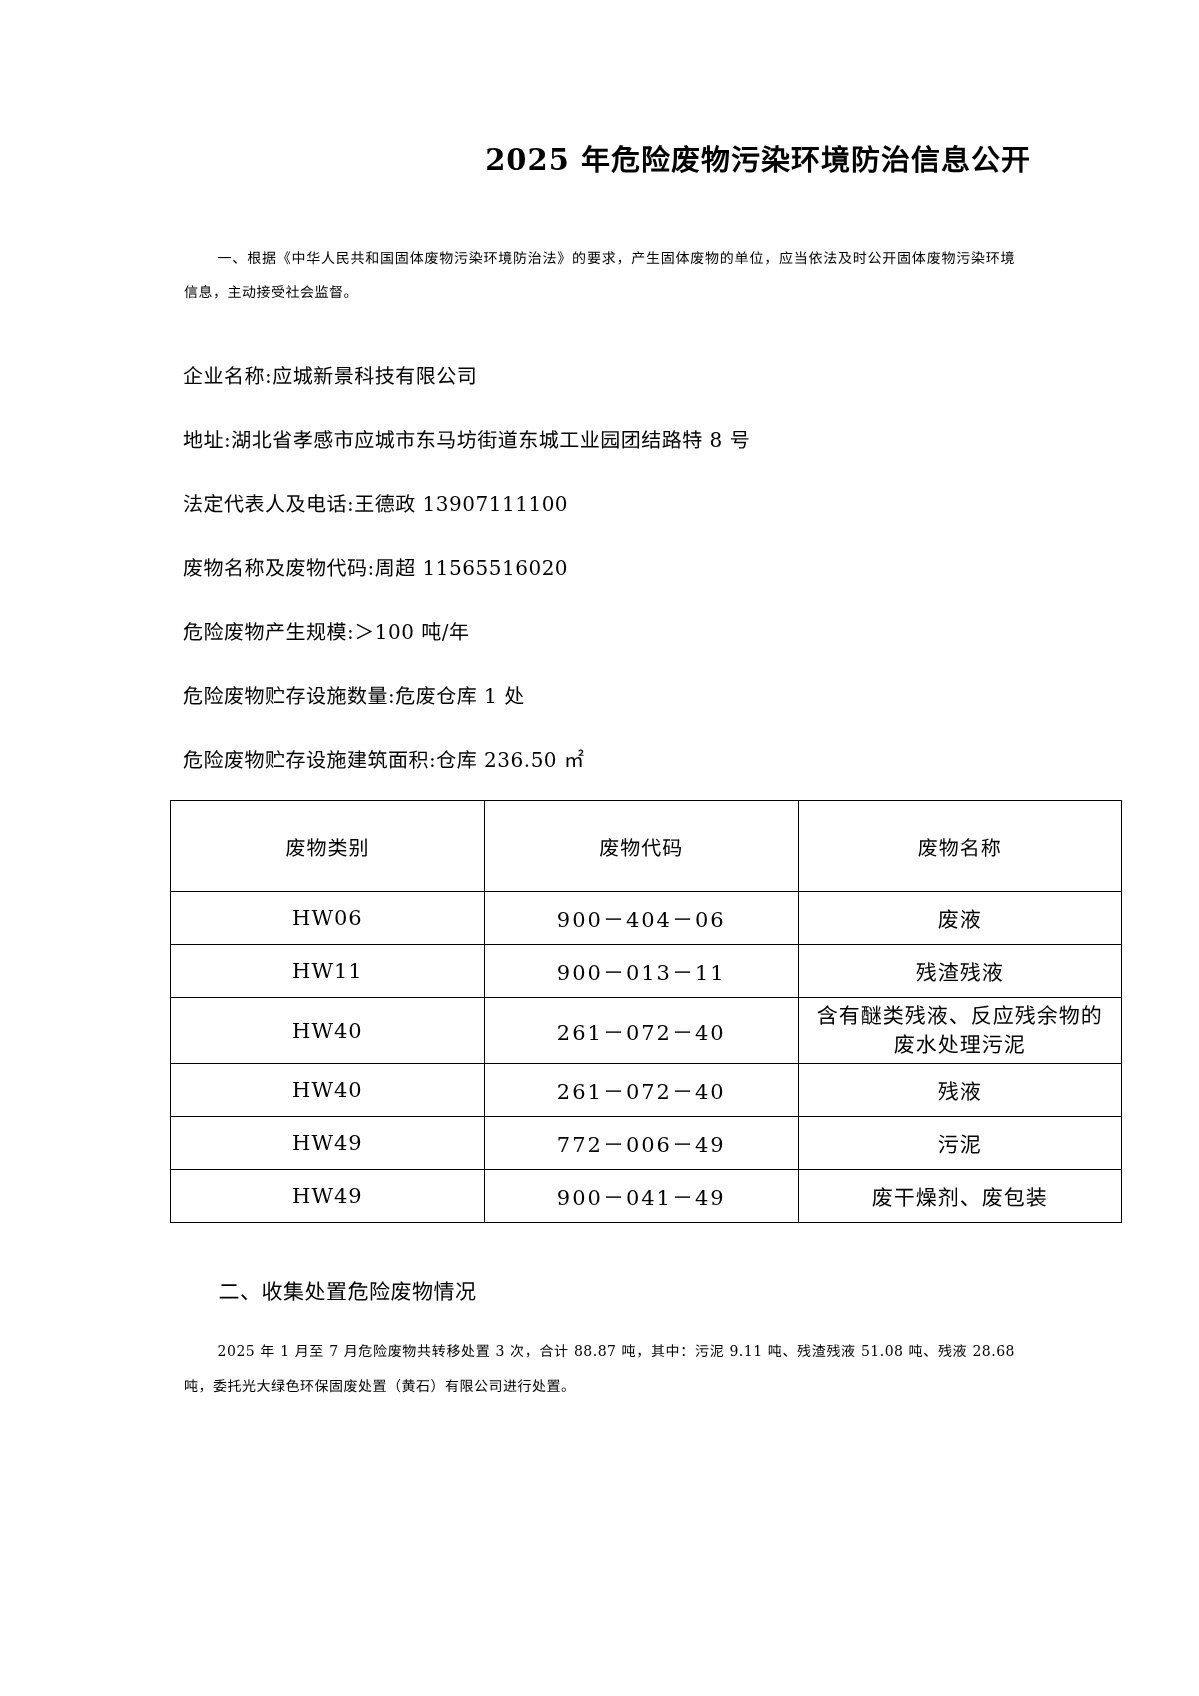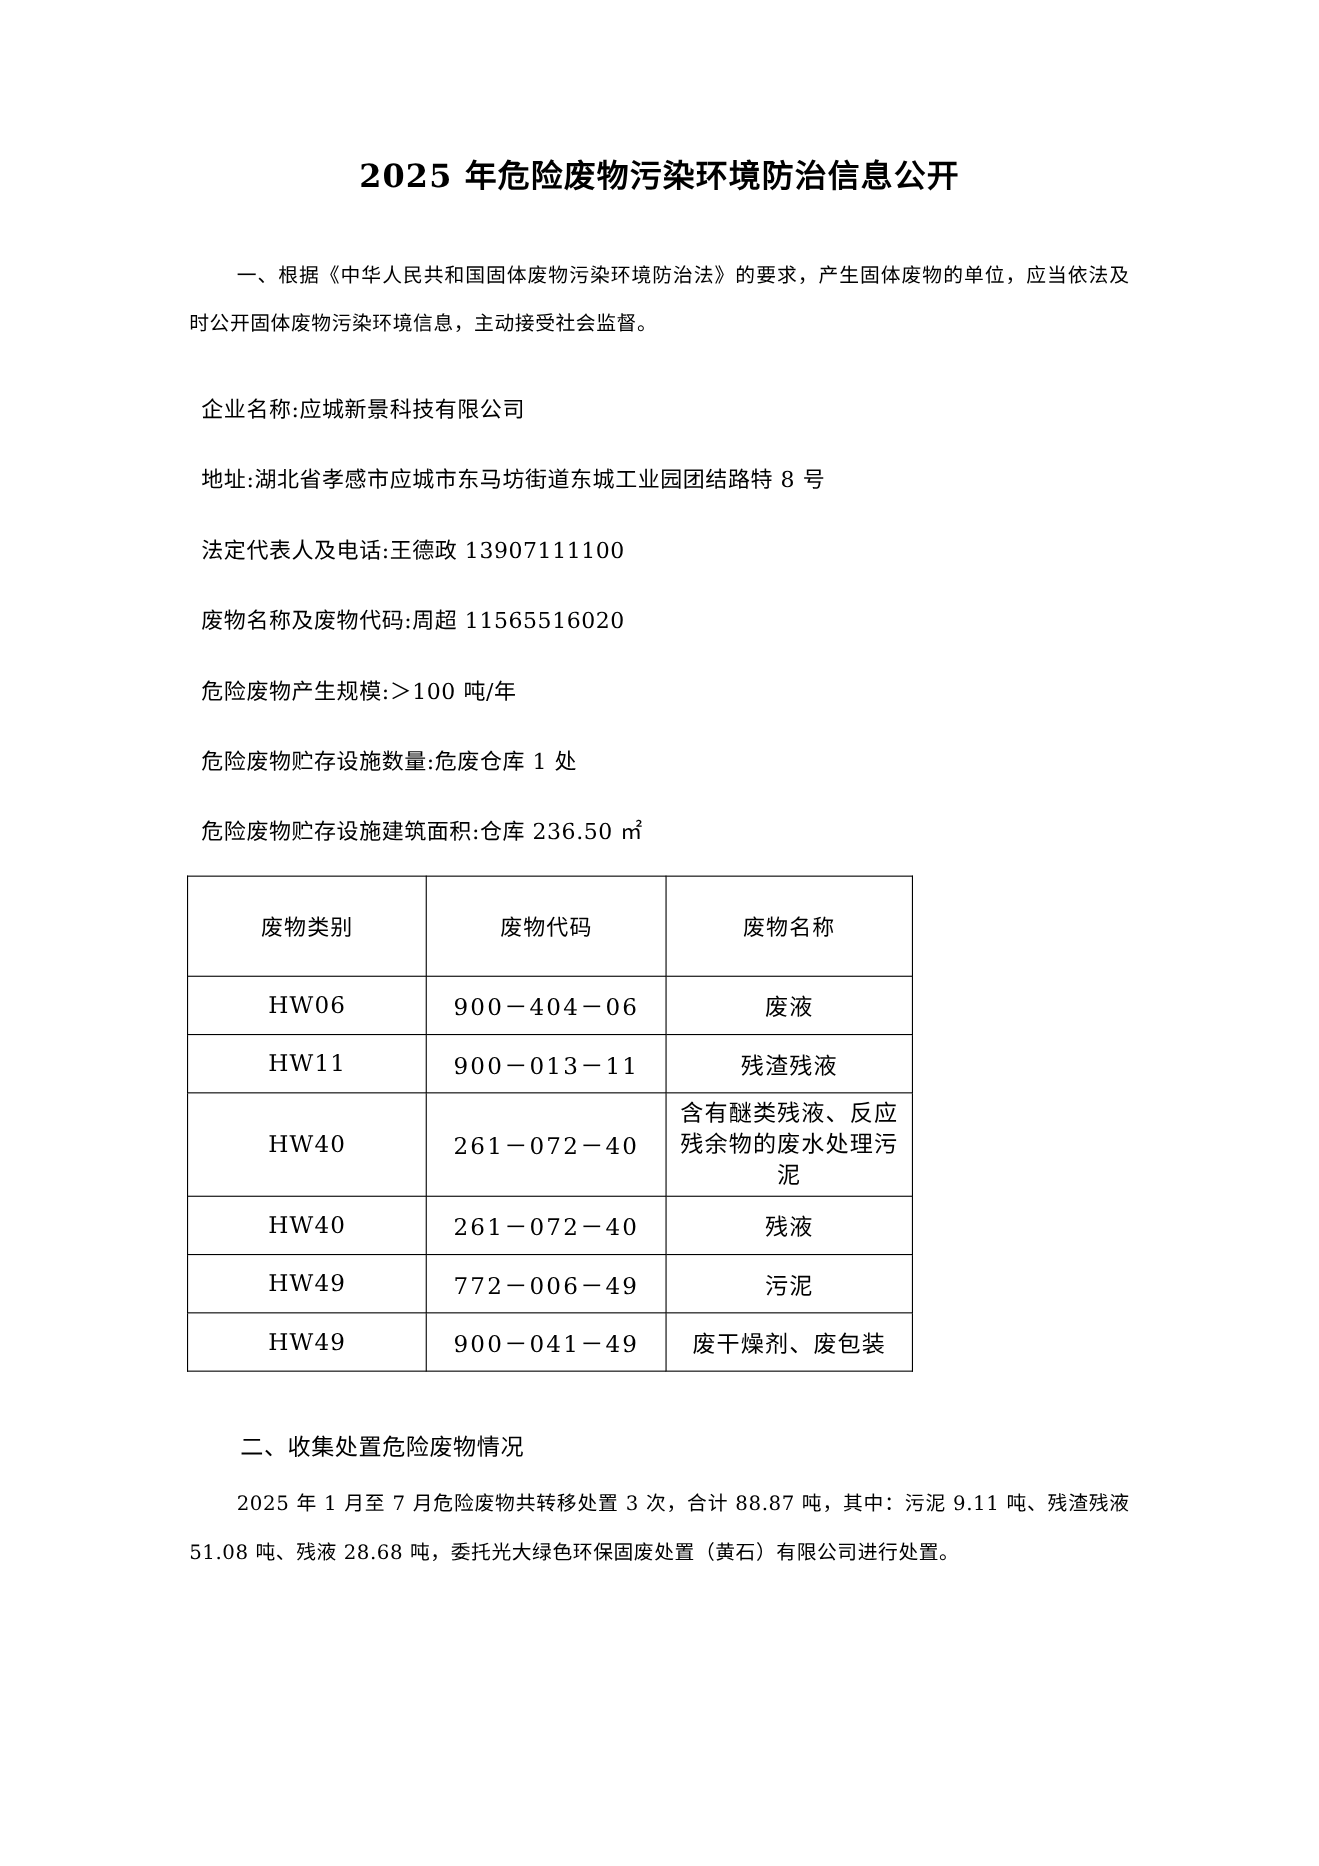--- a/index.html
+++ b/index.html
@@ -15,50 +15,50 @@
     -webkit-font-smoothing: antialiased;
   }
   .page {
     position: relative;
     width: 1199px;
     min-height: 1696px;
     box-sizing: border-box;
     padding: 120px 168px 60px 168px;
   }
   .doc-title {
-    text-align: center;
+    text-align: right;
     font-size: 29px;
     font-weight: bold;
     letter-spacing: 1px;
     margin: 20px 0 0 0;
     line-height: 1.4;
   }
   .para {
-    font-size: 18px;
+    font-size: 14px;
     line-height: 2.45;
     text-align: justify;
-    margin: 4px;
+    margin: 16px;
     letter-spacing: 0.5px;
   }
   .para.indent {
     text-indent: 2.4em;
   }
   .block-gap-lg { height: 44px; }
   .block-gap-sm { height: 12px; }
 
   .field-line {
     font-size: 20px;
     line-height: 2.45;
     margin: 15px;
     letter-spacing: 0.5px;
   }
 
   table.waste-table {
     border-collapse: collapse;
-    width: 660px;
+    width: 952px;
     margin: 14px 0 0 2px;
     table-layout: fixed;
     padding-left: 12px;
   }
   table.waste-table td, table.waste-table th {
     border: 1px solid #000000;
     text-align: center;
     vertical-align: middle;
     font-size: 21px;
     letter-spacing: 1px;

